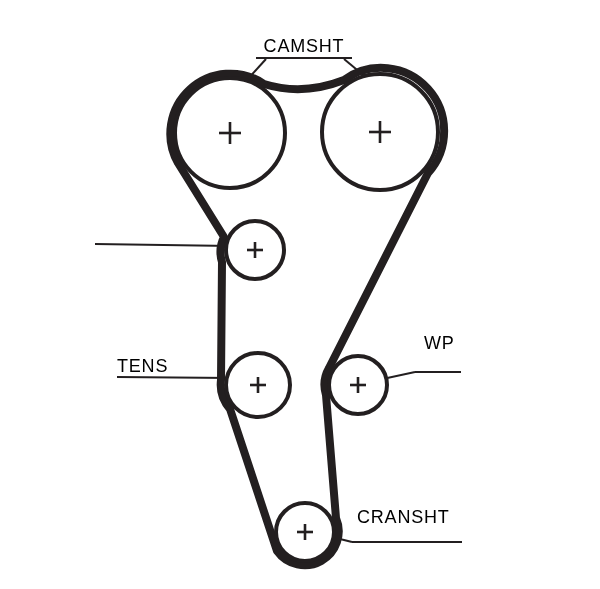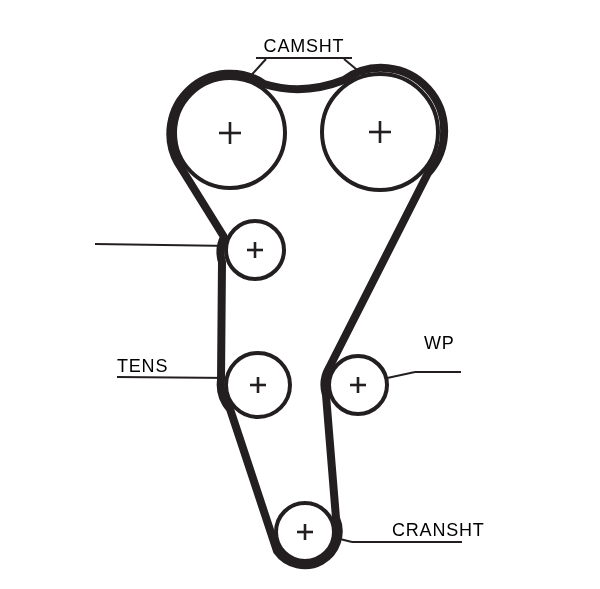--- a/index.html
+++ b/index.html
@@ -80,14 +80,14 @@
       </g>
   </svg>
 
   <div class="lbl" style="left:256px;top:37px;width:96px;text-align:center;">CAMSHT</div>
 
 
   <div class="lbl" style="left:117px;top:357px;">TENS</div>
 
   <div class="lbl" style="left:424px;top:334px;text-align:center;">WP</div>
 
-  <div class="lbl" style="left:357px;top:521px;margin-left:35px;">CRANSHT</div>
+  <div class="lbl" style="left:357px;top:508px;">CRANSHT</div>
 </div>
 
 </body></html>

